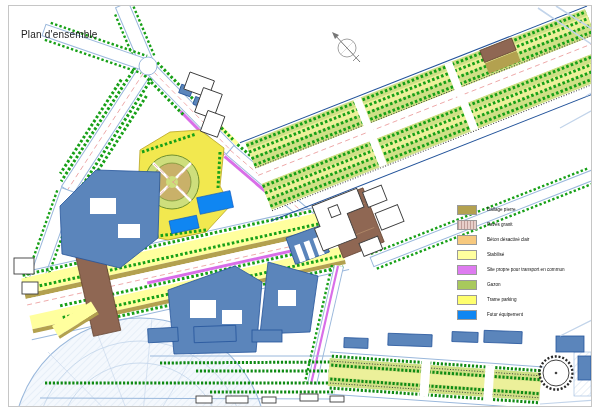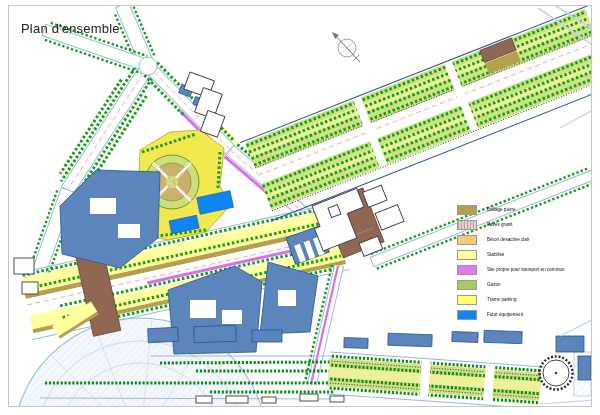--- a/index.html
+++ b/index.html
@@ -23,21 +23,21 @@
   .olive{fill:var(--olive);stroke:none}
   .brown{fill:var(--plaza-brown);stroke:var(--plaza-stroke);stroke-width:.7}
   .mag{fill:var(--magenta);stroke:none}
   .magl{stroke:var(--magenta);stroke-width:2.2;fill:none}
   .futur{fill:var(--futur);stroke:var(--futur-stroke);stroke-width:.6}
   .parkfill{fill:var(--park);stroke:var(--park-stroke);stroke-width:.8}
   .faint{stroke:var(--hatch);fill:none}
   .tick{stroke:#3a3a3a;stroke-width:1;stroke-dasharray:1 1.7;fill:none}
   .compass{stroke:var(--compass);fill:none;stroke-width:.8}
   
-  .title{position:absolute;left:21px;top:21px;font-size:13px;color:var(--title-ink);
+  .title{position:absolute;left:21px;top:29px;font-size:10px;color:var(--title-ink);
          letter-spacing:.2px}
   .legend{position:absolute;left:457px;top:202px;width:132px}
   .lrow{display:flex;align-items:center;height:15px}
   .swatch{width:20px;height:10px;border:1px solid #9a9a9a;box-sizing:border-box;
           flex:0 0 20px}
   .llabel{font-size:4.6px;color:#111;margin-left:10px;white-space:nowrap}
 </style>
 </head>
 <body>
 

